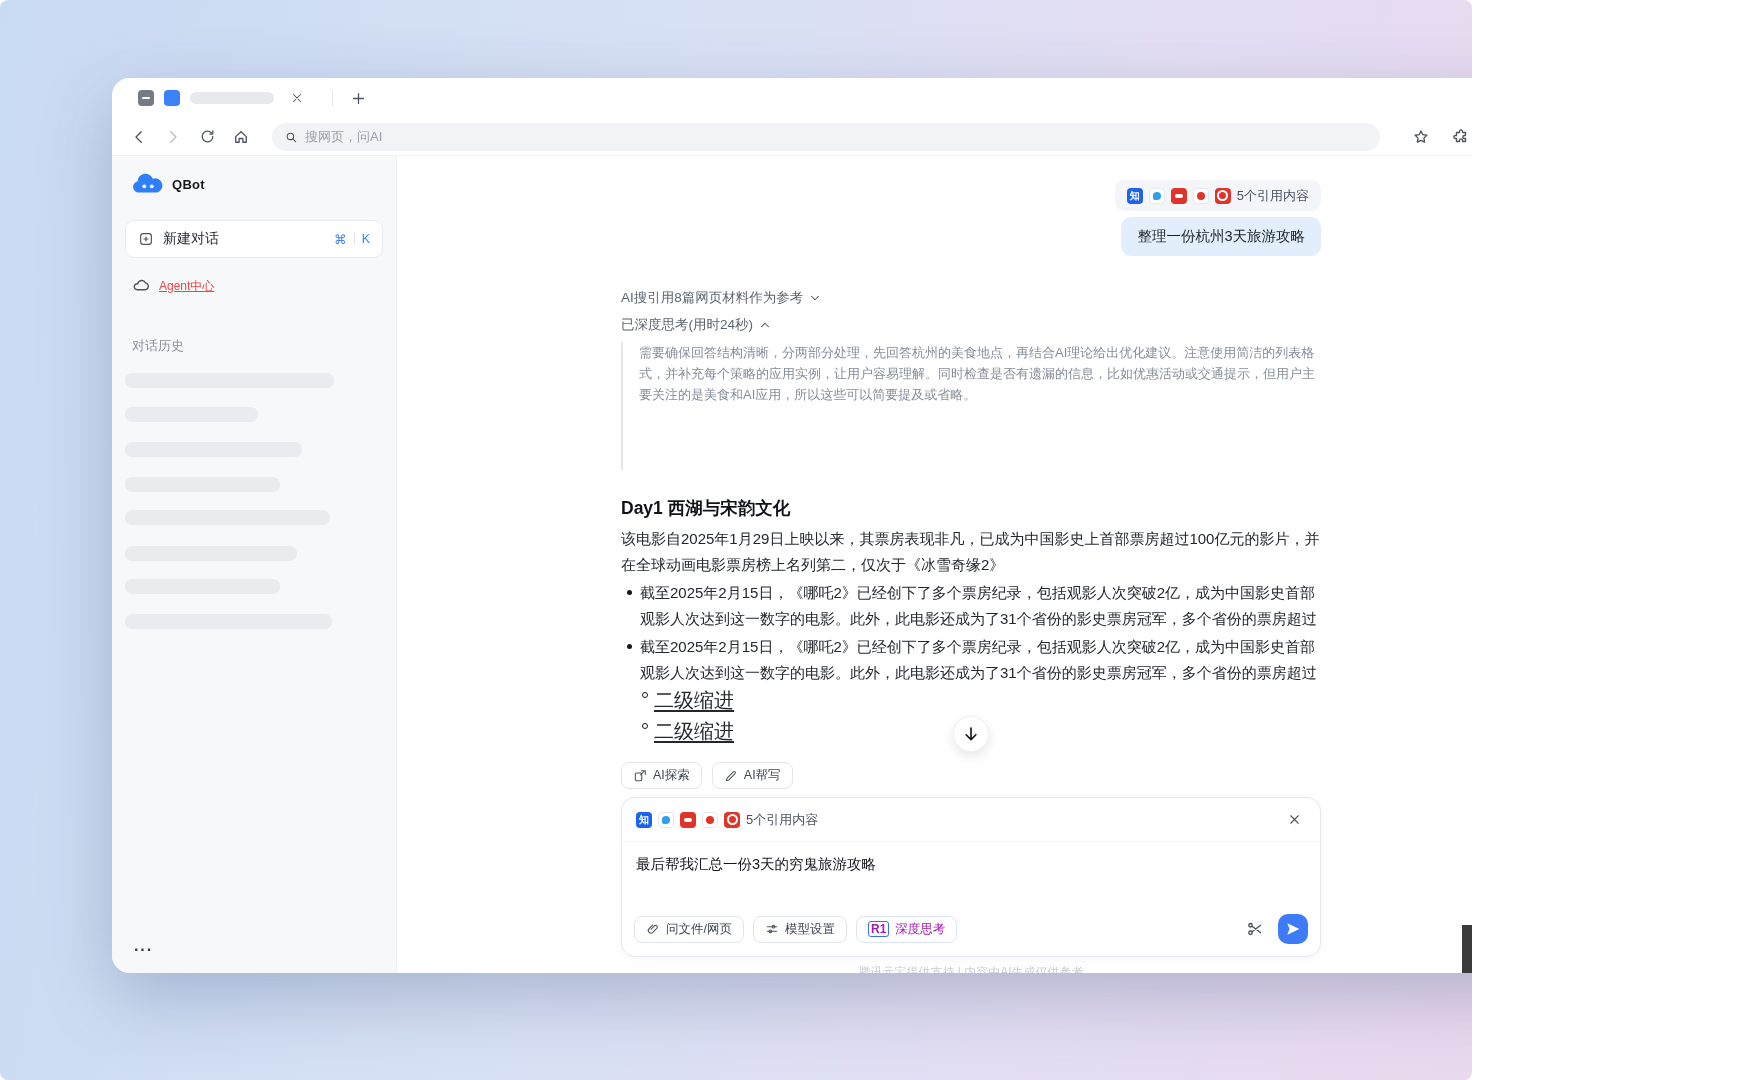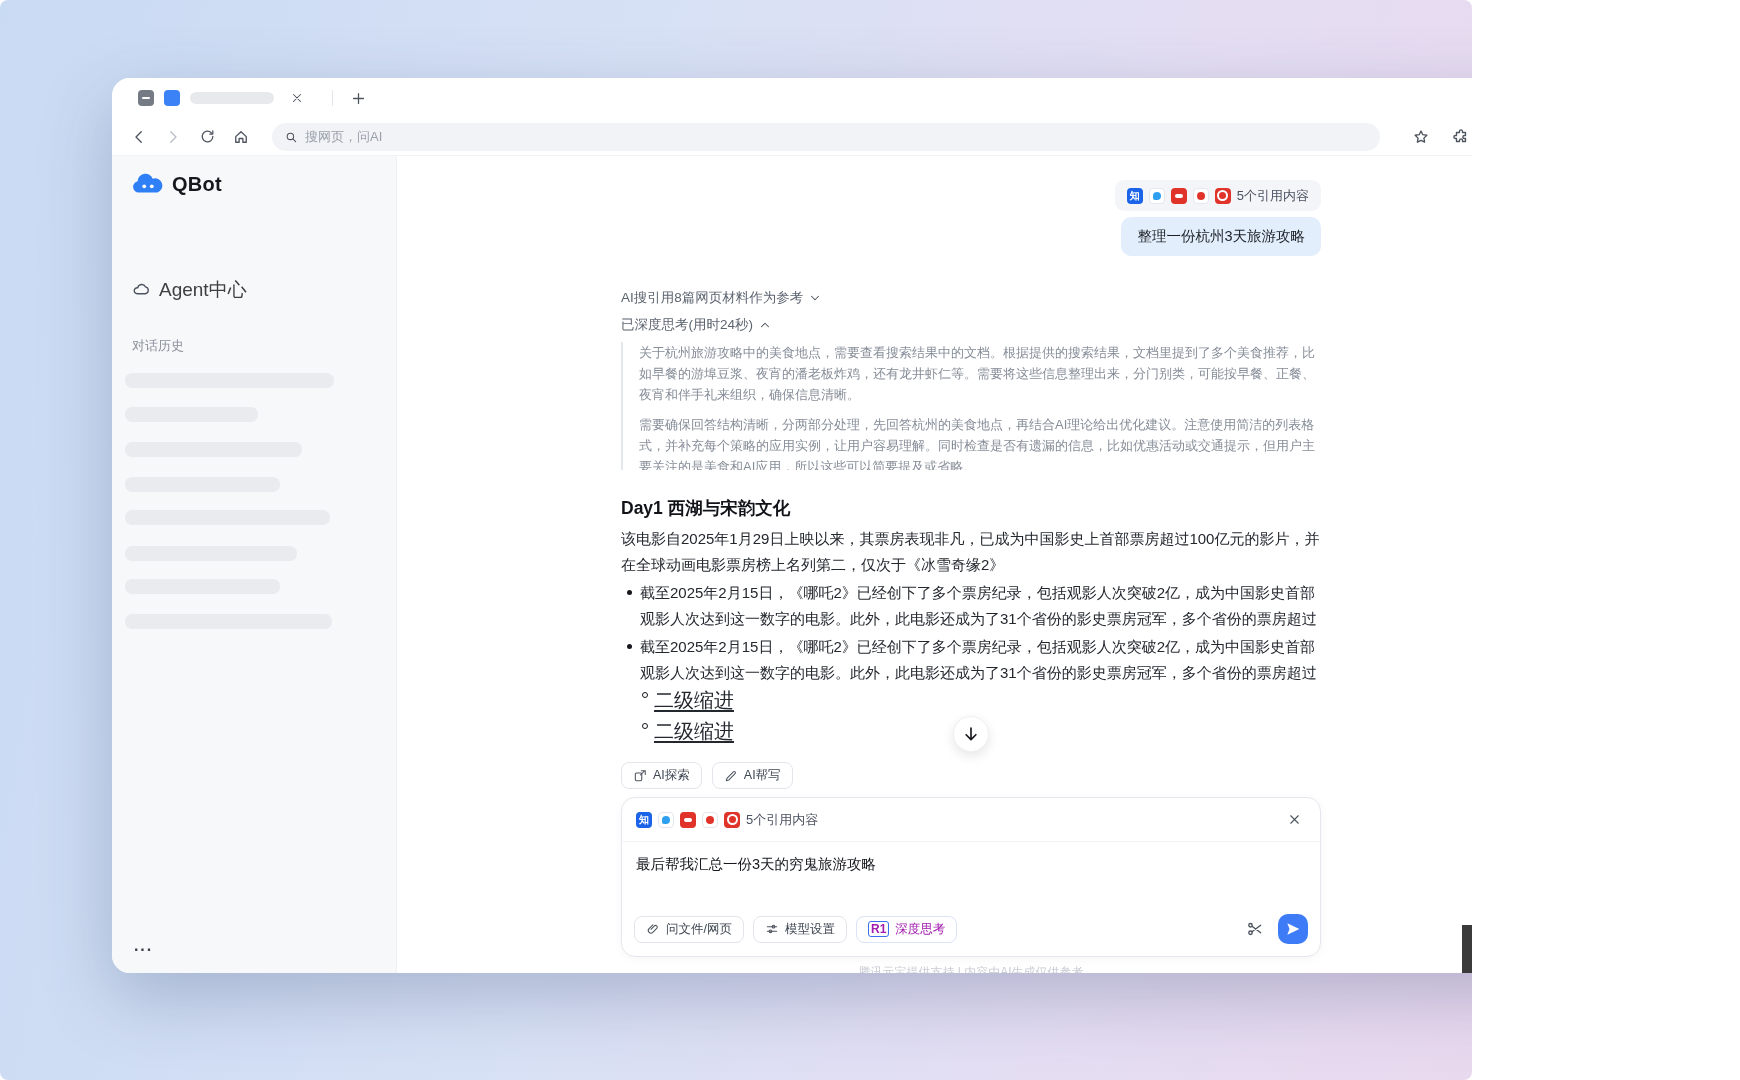--- a/index.html
+++ b/index.html
@@ -26,28 +26,28 @@
   .urlbar { flex:1; height:28px; margin:0 20px 0 10px; border-radius:14px; background:#f1f3f6;
             display:flex; align-items:center; gap:7px; padding:0 12px; }
   .url-ph { font-size:13px; color:#9aa1ac; }
   .nav-right { display:flex; align-items:center; gap:14px; padding-right:56px; }
 
   .bodyrow { display:flex; height:817px; }
 
   
   .sidebar { position:relative; width:285px; background:#f7f8fa; border-right:1px solid #eef0f3; flex:none; }
   .logo-row { display:flex; align-items:center; gap:8px; padding:16px 0 0 20px; }
-  .logo-text { font-size:20px; font-weight:700; color:#15181d; letter-spacing:.3px; }
+  .logo-text { font-size:13px; font-weight:700; color:#15181d; letter-spacing:.3px; }
   .new-chat { position:absolute; left:13px; top:64px; width:258px; height:38px; background:#fff;
               border:1px solid #e8eaee; border-radius:9px; display:flex; align-items:center; gap:9px; padding:0 12px; }
   .new-chat-label { font-size:14px; color:#1f242b; }
   .shortcut { margin-left:auto; display:flex; align-items:center; gap:7px; color:#3b82f6; font-size:12.5px; }
   .shortcut .sep { width:1px; height:12px; background:#e0e4ea; }
   .agent-row { position:absolute; left:20px; top:121px; display:flex; align-items:center; gap:9px; }
-  .agent-label { font-size:19px; color:#404040; }
+  .agent-label { font-size:12px; color:#ef4444;text-decoration:underline; }
   .hist-label { position:absolute; left:20px; top:181px; font-size:13px; color:#8a909b; }
   .sk { position:absolute; left:13px; height:15px; border-radius:7px; background:#e9ebef; }
   .sk.s1{top:217px;width:209px}.sk.s2{top:251px;width:133px}.sk.s3{top:286px;width:177px}
   .sk.s4{top:321px;width:155px}.sk.s5{top:354px;width:205px}.sk.s6{top:390px;width:172px}
   .sk.s7{top:423px;width:155px}.sk.s8{top:458px;width:207px}
   .side-more { position:absolute; left:22px; bottom:14px; font-size:16px; font-weight:700; color:#3b4048; letter-spacing:1px; }
 
   
   .main { position:relative; flex:1; background:#fff; overflow:hidden; }
   .chatcol { position:absolute; left:224px; top:0; width:700px; height:817px; }
@@ -201,20 +201,32 @@
       <aside class="sidebar">
         <div class="logo-row">
           <svg width="32" height="24" viewBox="0 0 34 24">
             <path d="M7 21a6 6 0 0 1-.9-11.9A8.2 8.2 0 0 1 22 6.4 6.8 6.8 0 0 1 27 21H7z" fill="#2f7ff7"></path>
             <circle cx="13" cy="14.5" r="2" fill="#fff"></circle>
               <circle cx="21" cy="14.5" r="2" fill="#fff"></circle>
           </svg>
           <span class="logo-text">QBot</span>
         </div>
 
+        <div class="new-chat">
+          <svg class="ic" width="16" height="16" viewBox="0 0 24 24">
+              <rect x="4" y="4" width="16" height="16" rx="3.5"></rect>
+              <path d="M12 9v6M9 12h6"></path>
+            </svg>
+          <span class="new-chat-label">新建对话</span>
+          <span class="shortcut">
+            <span>⌘</span>
+            <span class="sep"></span>
+            <span>K</span>
+          </span>
+        </div>
 
         <div class="agent-row">
           <svg class="ic" width="18" height="18" viewBox="0 0 24 24">
               <path d="M17.5 17H7a4 4 0 1 1 .6-7.95A5.5 5.5 0 0 1 18 7.9 4.6 4.6 0 0 1 17.5 17z"></path>
             </svg>
           <span class="agent-label">Agent中心</span>
         </div>
 
         <div class="hist-label">对话历史</div>
 
@@ -252,21 +264,20 @@
           </div>
 
           <div class="meta-row think-hdr">
             <span>已深度思考(用时24秒)</span>
             <svg class="ic" width="14" height="14" viewBox="0 0 24 24">
                 <path d="M6 15l6-6 6 6"></path>
               </svg>
           </div>
 
           <div class="think-block">
-            <p>关于杭州旅游攻略中的美食地点，需要查看搜索结果中的文档。根据提供的搜索结果，文档里提到了多个美食推荐，比如早餐的游埠豆浆、夜宵的潘老板炸鸡，还有龙井虾仁等。需要将这些信息整理出来，分门别类，可能按早餐、正餐、夜宵和伴手礼来组织，确保信息清晰。</p>
             <p>需要确保回答结构清晰，分两部分处理，先回答杭州的美食地点，再结合AI理论给出优化建议。注意使用简洁的列表格式，并补充每个策略的应用实例，让用户容易理解。同时检查是否有遗漏的信息，比如优惠活动或交通提示，但用户主要关注的是美食和AI应用，所以这些可以简要提及或省略。</p>
           </div>
 
           <div class="heading">Day1 西湖与宋韵文化</div>
           <div class="para">该电影自2025年1月29日上映以来，其票房表现非凡，已成为中国影史上首部票房超过100亿元的影片，并在全球动画电影票房榜上名列第二，仅次于《冰雪奇缘2》</div>
 
           <div class="bullet b1">
             <span class="dot"></span>
             <span>截至2025年2月15日，《哪吒2》已经创下了多个票房纪录，包括观影人次突破2亿，成为中国影史首部观影人次达到这一数字的电影。此外，此电影还成为了31个省份的影史票房冠军，多个省份的票房超过了3亿元，其中在广东省更是首次突破10亿元。</span>
           </div>

